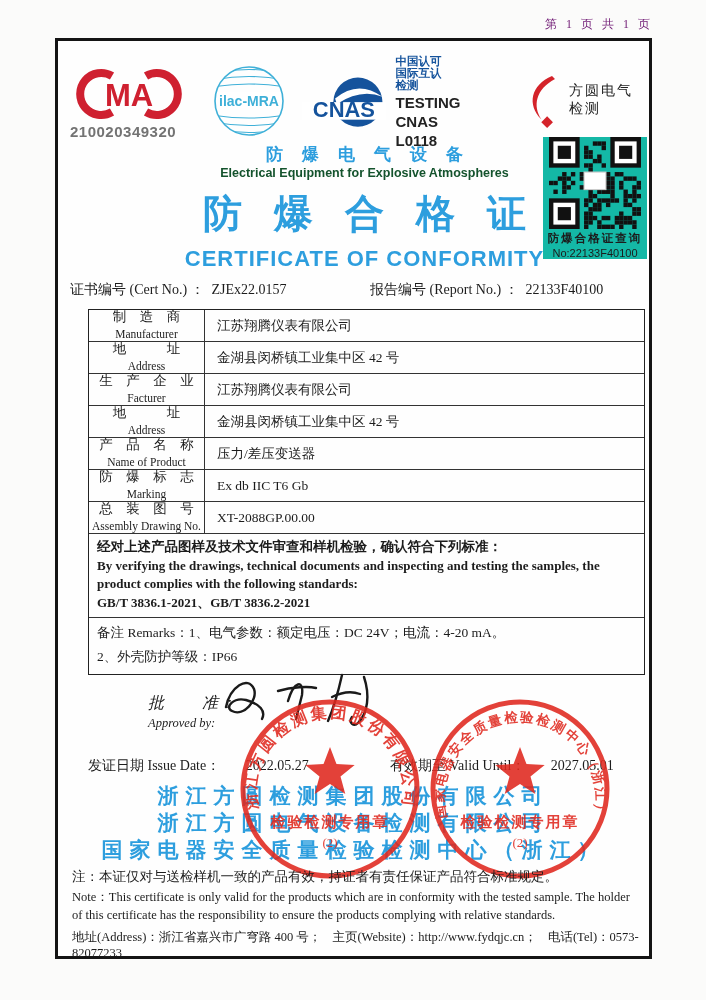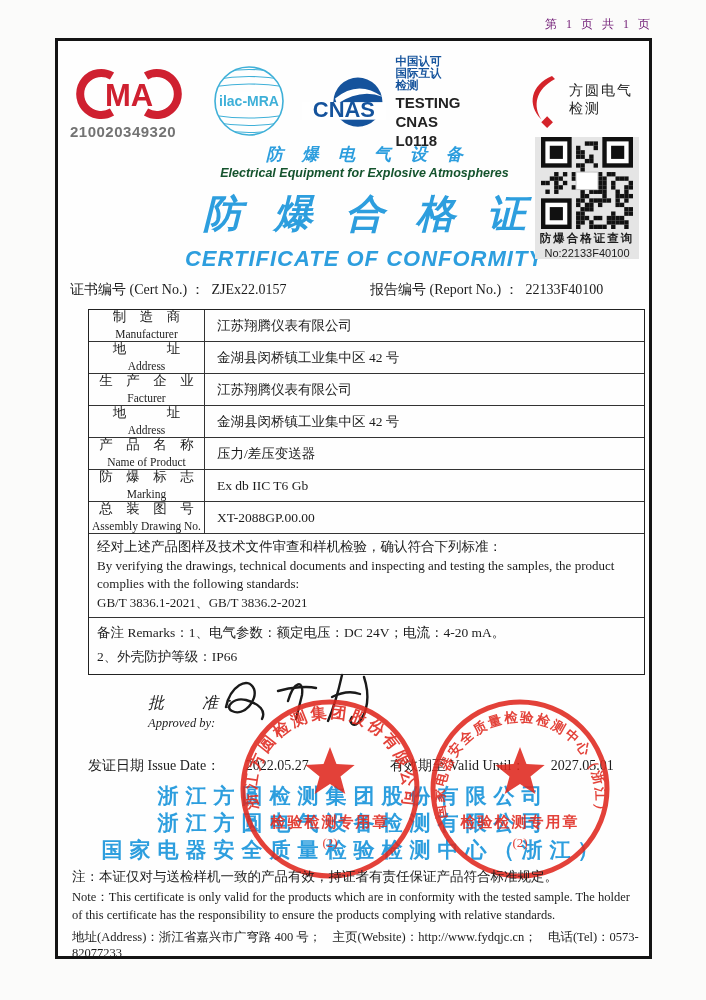--- a/index.html
+++ b/index.html
@@ -18,41 +18,41 @@
   .cma{margin-left:4px;text-align:left;}
   .cma-num{color:#737373;font-weight:bold;font-size:15px;font-family:"Liberation Sans",sans-serif;letter-spacing:0.5px;margin-top:-2px;}
   .ilac{margin-left:24px;}
   .cnas{margin-left:14px;display:flex;align-items:center;}
   .cnas-txt{margin-left:6px;line-height:1.05;}
   .cnas-claim{color:#15539c;font-weight:bold;font-size:11.5px;font-family:"Liberation Sans",sans-serif;}
   .cnas-code{color:#222;font-weight:bold;font-size:15px;font-family:"Liberation Sans",sans-serif;margin-top:3px;line-height:1.25;}
   .fy{margin-left:46px;display:flex;align-items:center;}
   .fy-label{font-size:14px;color:#222;letter-spacing:2px;margin-left:2px;margin-top:-6px;}
   
-  .titles{position:absolute;top:102px;left:0;width:100%;text-align:center;padding-left:22px;box-sizing:border-box;font-style:italic;}
+  .titles{position:absolute;top:102px;left:0;width:100%;text-align:center;padding-left:22px;box-sizing:border-box;}
   .t-zh-small{color:#2d9ede;font-size:17px;font-weight:bold;letter-spacing:19px;padding-left:19px;}
   .t-en-small{color:#14532d;font-size:12.5px;font-weight:bold;font-family:"Liberation Sans",sans-serif;margin-top:0;}
   .t-zh-big{color:#2d9ede;font-size:39px;font-weight:900;letter-spacing:32px;padding-left:32px;margin-top:7px;}
   .t-en-big{color:#2d9ede;font-size:22px;font-weight:600;font-family:"Liberation Sans",sans-serif;letter-spacing:1px;margin-top:5px;}
   
-  .qr{position:absolute;top:96px;right:10px;width:104px;text-align:center;background:#e5e5e5;}
+  .qr{position:absolute;top:96px;right:2px;width:104px;text-align:center;background:#14b8a6;}
   .qr-caption{font-size:11.5px;font-weight:bold;letter-spacing:2px;margin-top:2px;}
   .qr-no{font-size:11px;font-family:"Liberation Sans",sans-serif;margin-top:1px;}
   
   .certrow{position:absolute;top:240px;left:12px;right:8px;font-size:14px;}
   .certrow .rep{position:absolute;left:300px;top:0;}
   .certrow b{font-weight:normal;}
   
   .tbl{position:absolute;top:268px;left:30px;width:557px;border:1.5px solid #222;box-sizing:border-box;background:transparent;}
   .trow{display:flex;border-bottom:1px solid #333;height:31px;}
   .tcell-h{width:116px;border-right:1px solid #333;text-align:center;display:flex;flex-direction:column;justify-content:space-between;box-sizing:border-box;}
   .tcell-h .zh{font-size:13.5px;line-height:1.1;}
   .tcell-h .en{font-size:11.5px;line-height:1.15;font-family:"Liberation Serif",serif;}
   .tcell-v{flex:1;display:flex;align-items:center;padding-left:12px;font-size:13.5px;}
-  .tsec{padding:3px 8px 4px 8px;font-size:13px;line-height:1.45;border-bottom:1px solid #333;}
+  .tsec{padding:3px 8px 4px 8px;font-size:13px;line-height:1.45;border-bottom:1px solid #333;font-weight:bold;}
   .tsec .zh{font-size:13.5px;}
   .trem{padding:3px 8px 4px 8px;font-size:13.5px;line-height:1.8;}
   
   .approval{position:absolute;top:652px;left:90px;font-style:italic;}
   .approval .zh{font-size:16px;letter-spacing:2px;}
   .approval .en{font-size:12.5px;margin-top:2px;}
   .signature{position:absolute;top:626px;left:158px;width:190px;height:70px;}
   
   .dates{position:absolute;top:716px;left:30px;right:30px;font-size:14px;}
   .dates .valid{position:absolute;left:302px;top:0;}

